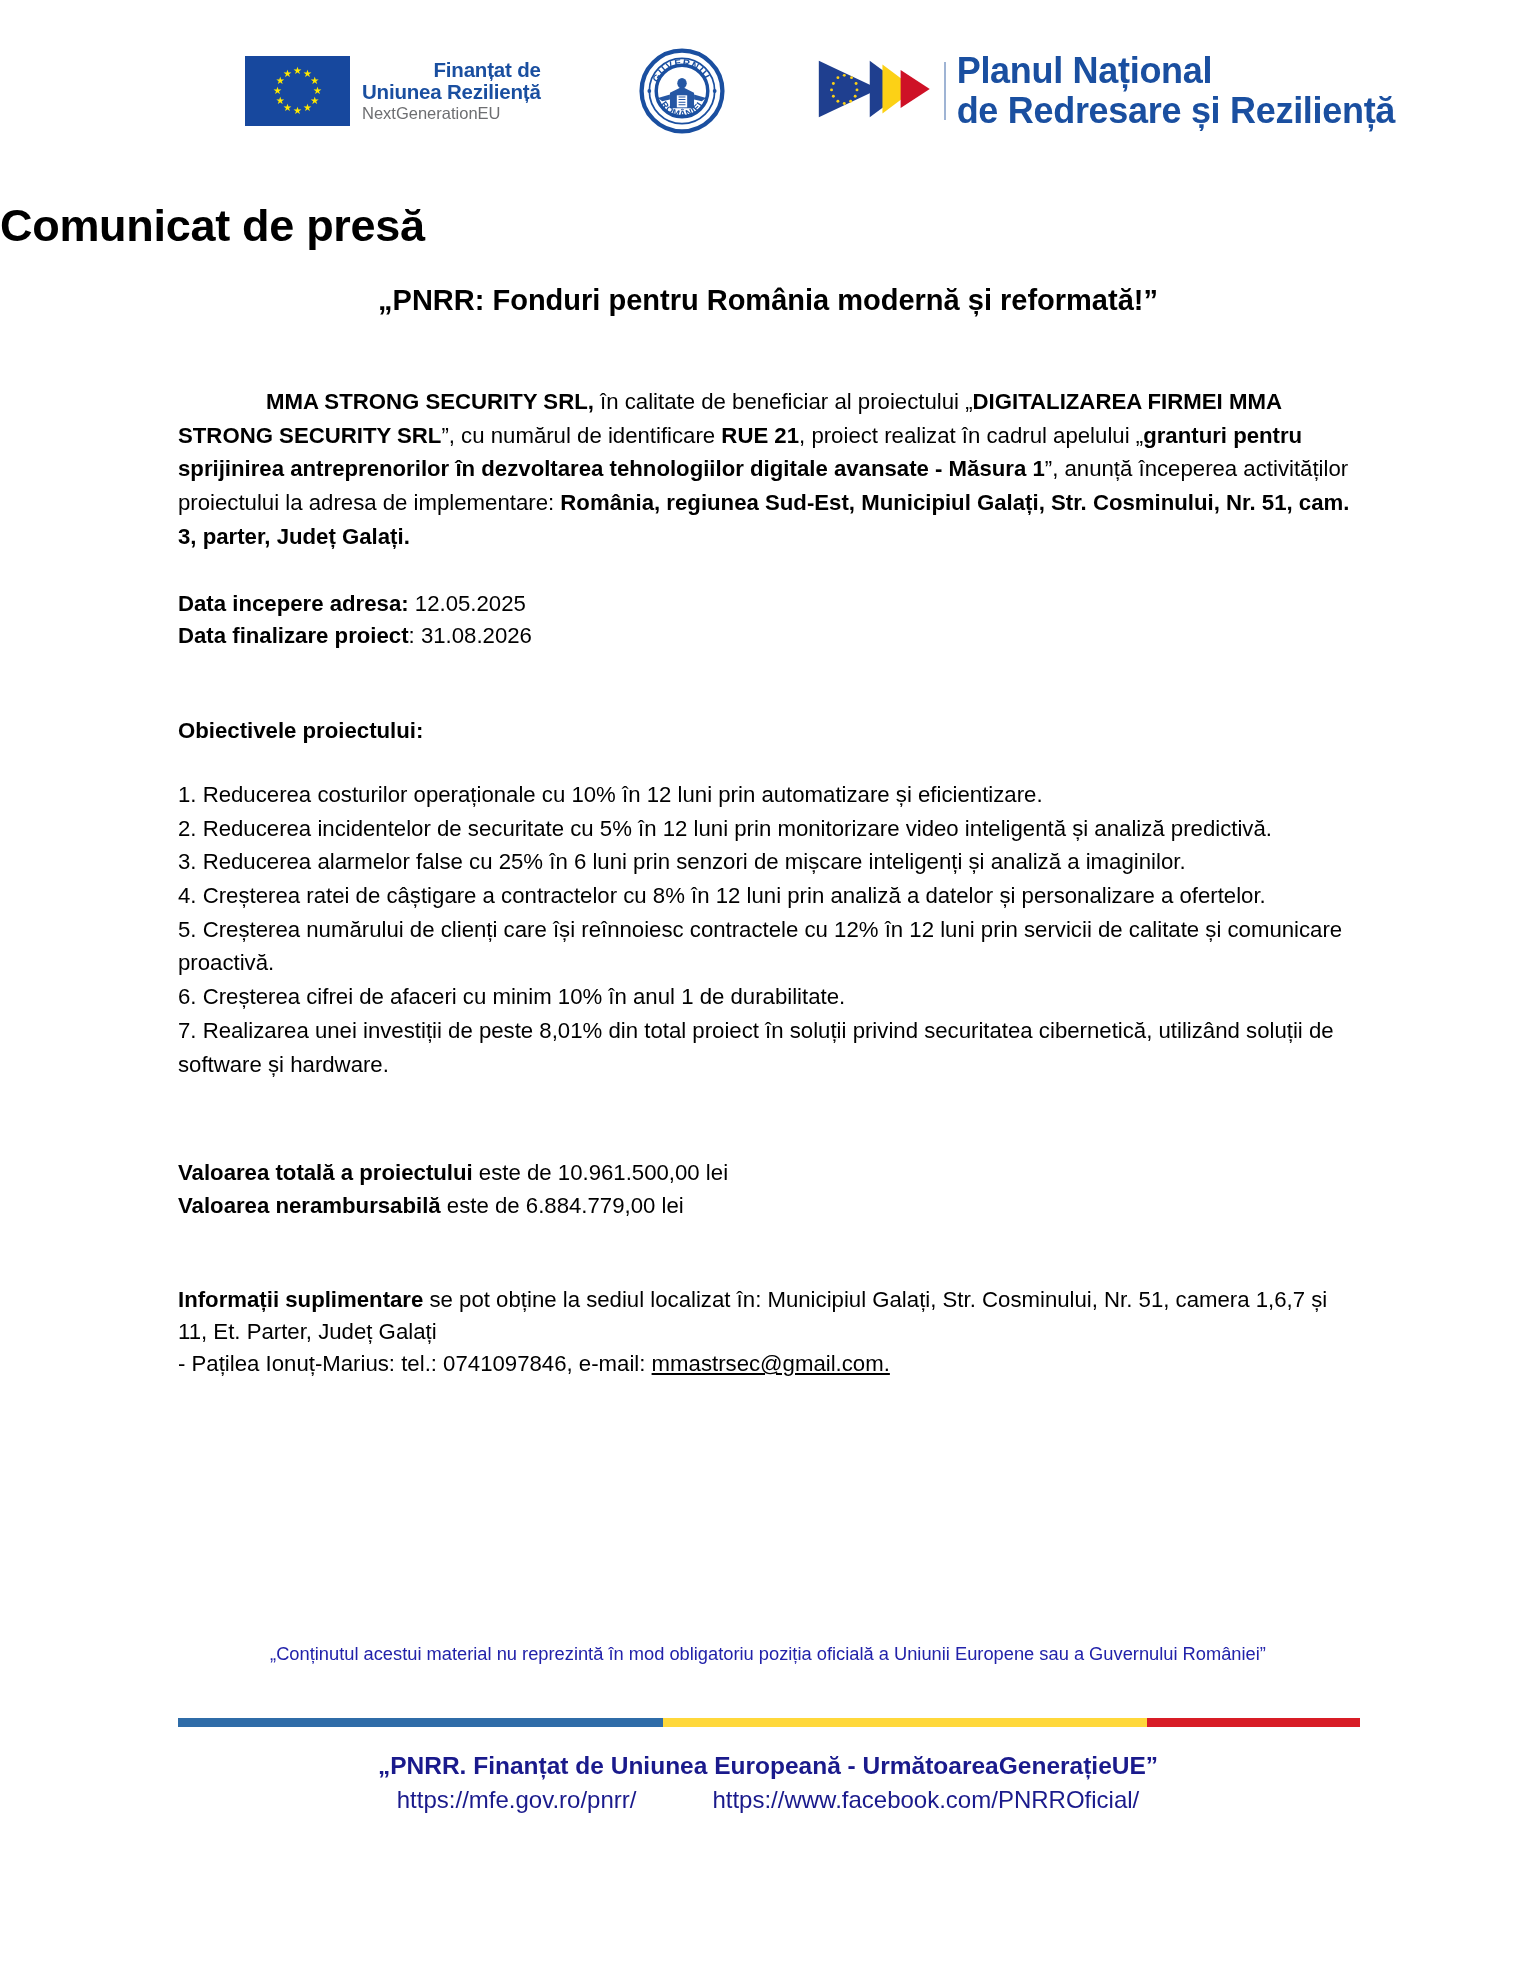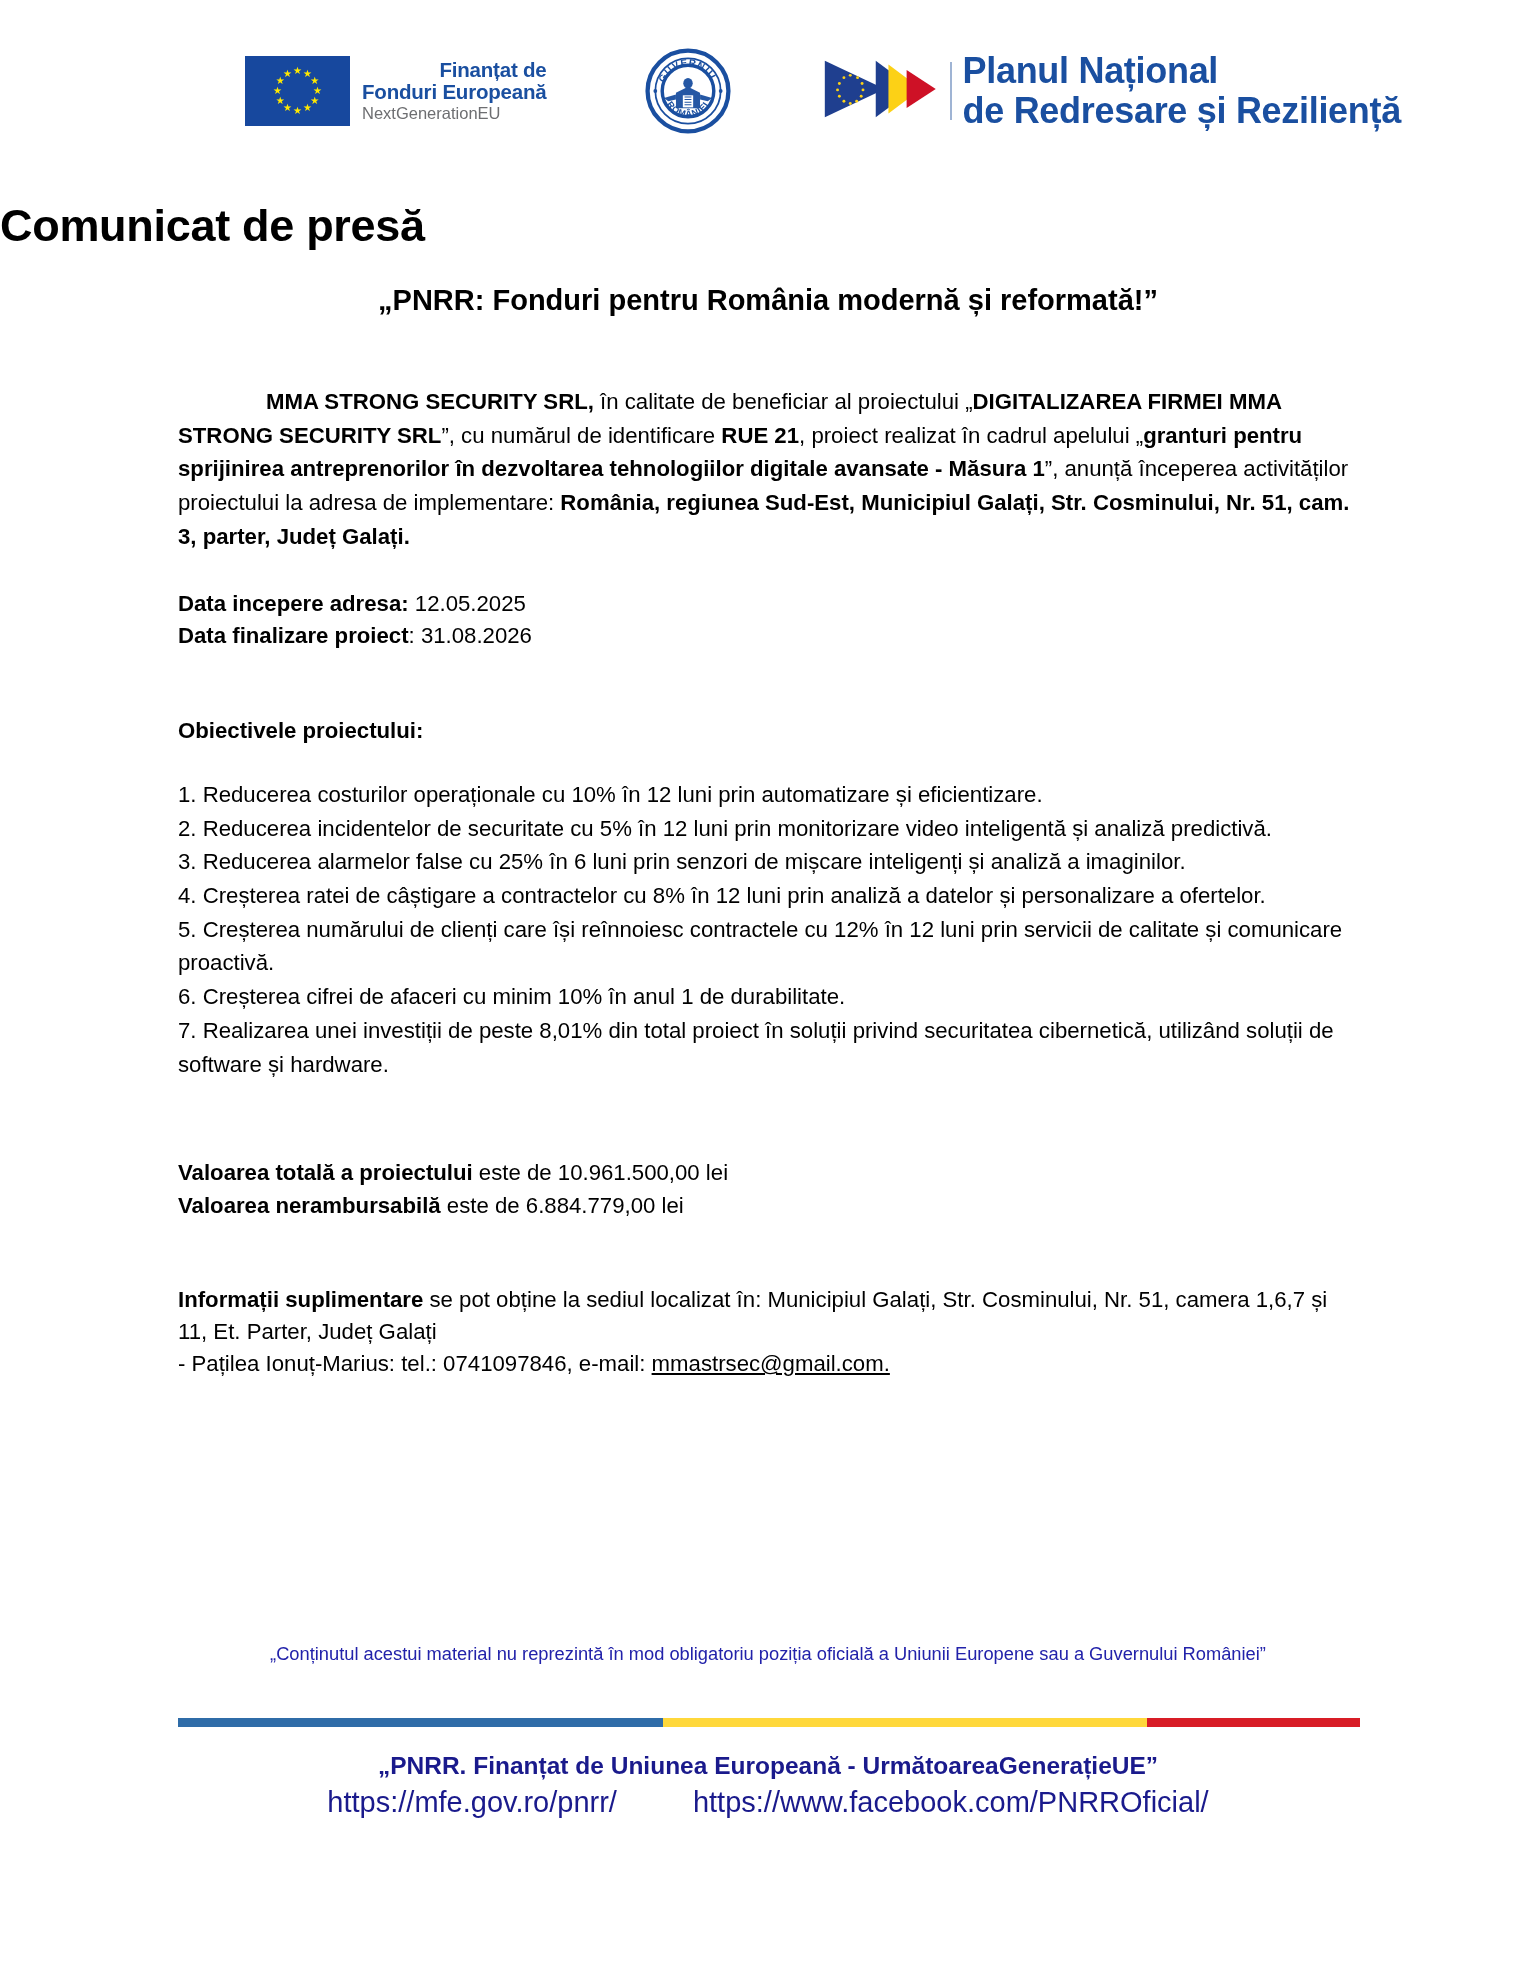--- a/index.html
+++ b/index.html
@@ -185,21 +185,21 @@
     top: 1752px;
     text-align: center;
     color: #1a1a8c;
   }
   .footer-title {
     font-size: 24.5px;
     font-weight: bold;
   }
   .footer-links {
     margin-top: 6px;
-    font-size: 29px;
+    font-size: 24px;
     display: flex;
     justify-content: center;
     gap: 76px;
   }
 </style>
 </head>
 <body>
 
 <div class="page">
 
@@ -215,21 +215,21 @@
           <span class="eu-star" style="left: 57.5px; top: 47.3205px;">★</span>
           <span class="eu-star" style="left: 47.5px; top: 50px;">★</span>
           <span class="eu-star" style="left: 37.5px; top: 47.3205px;">★</span>
           <span class="eu-star" style="left: 30.1795px; top: 40px;">★</span>
           <span class="eu-star" style="left: 27.5px; top: 30px;">★</span>
           <span class="eu-star" style="left: 30.1795px; top: 20px;">★</span>
           <span class="eu-star" style="left: 37.5px; top: 12.6795px;">★</span>
         </div>
       <div class="eu-text">
         <div class="l1">Finanțat de</div>
-        <div class="l2">Fonduri Europeană</div>
+        <div class="l2">Uniunea Reziliență</div>
         <div class="l3">NextGenerationEU</div>
       </div>
     </div>
 
     <div class="logo-gov">
       <svg viewBox="0 0 100 100" width="86" height="86" aria-hidden="true">
         <circle cx="50" cy="50" r="47" fill="none" stroke="#1a4fa0" stroke-width="5"></circle>
         <circle cx="50" cy="50" r="38" fill="none" stroke="#1a4fa0" stroke-width="2"></circle>
         <circle cx="50" cy="50" r="30" fill="none" stroke="#1a4fa0" stroke-width="4"></circle>
         <circle cx="12" cy="50" r="2.2" fill="#1a4fa0"></circle>

